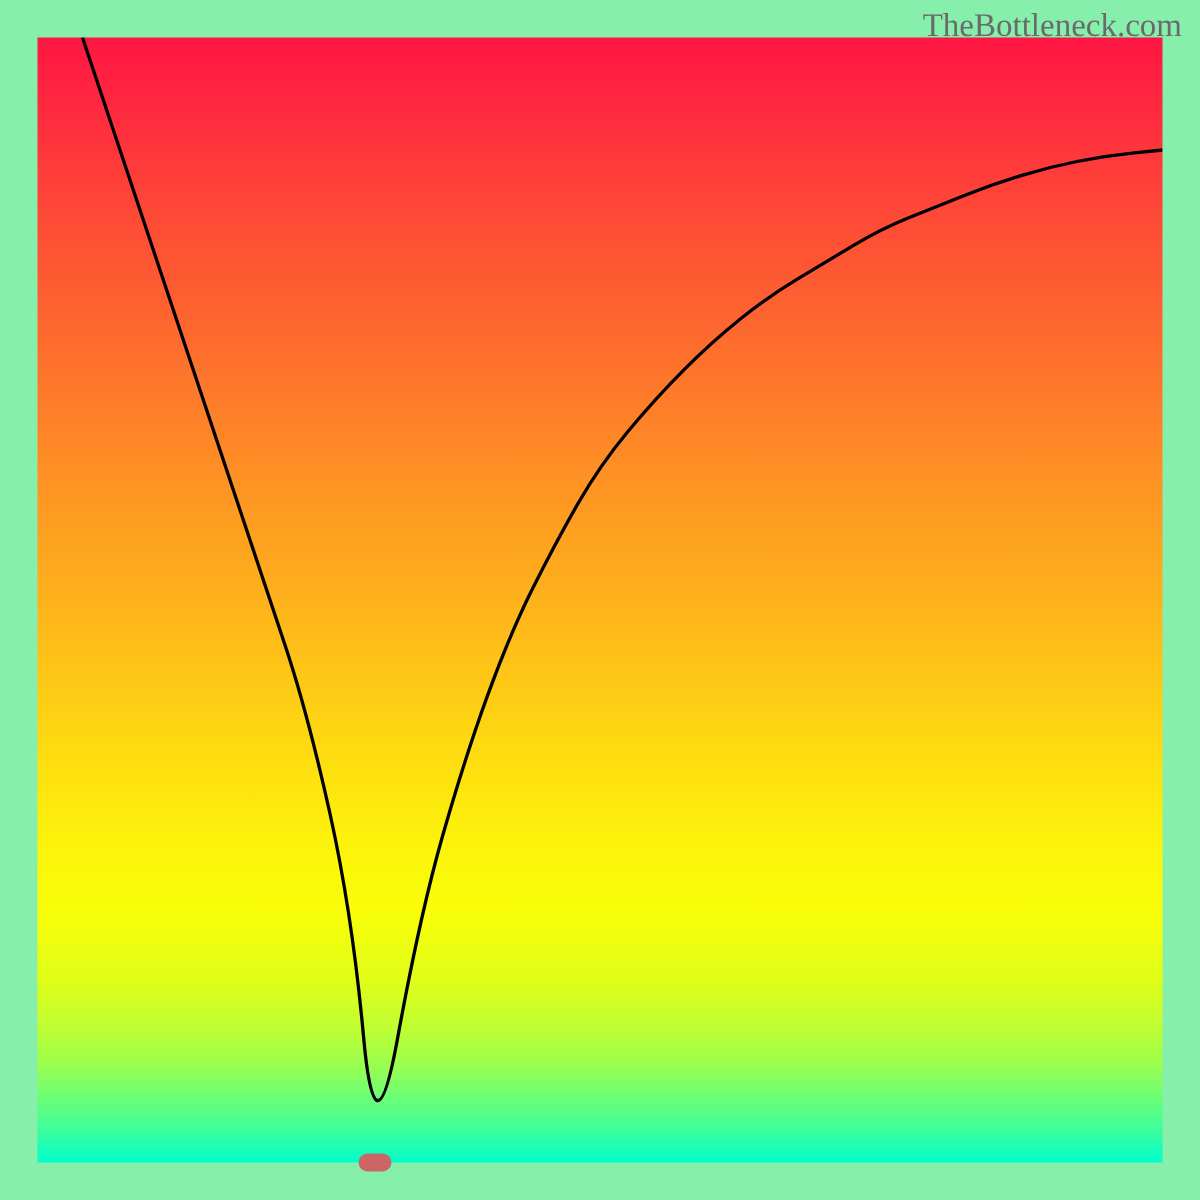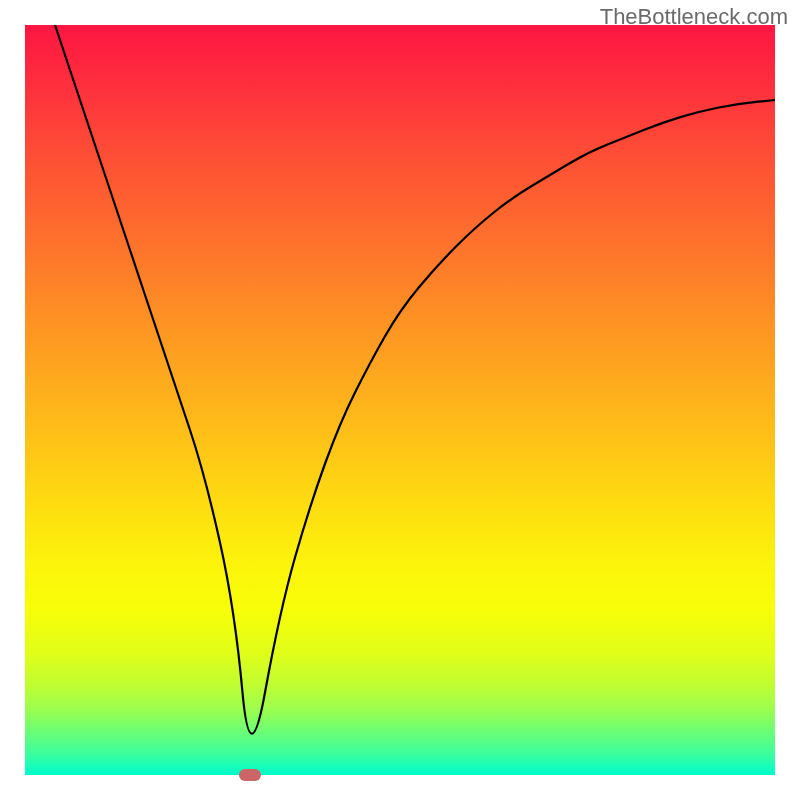--- a/index.html
+++ b/index.html
@@ -8,21 +8,22 @@
     width: 800px;
     height: 800px;
     overflow: hidden;
     background: #000;
     font-family: Arial, Helvetica, sans-serif;
   }
   .frame {
     position: relative;
     width: 800px;
     height: 800px;
-    background: #ffffff;
+    background: #86efac;
+    font-family: Liberation Serif, serif;
   }
   .plot-area {
     position: absolute;
     left: 25px;
     top: 25px;
     width: 750px;
     height: 750px;
     background: linear-gradient(to bottom,
       #FE1643 0%,
       #FE2F3D 8%,

